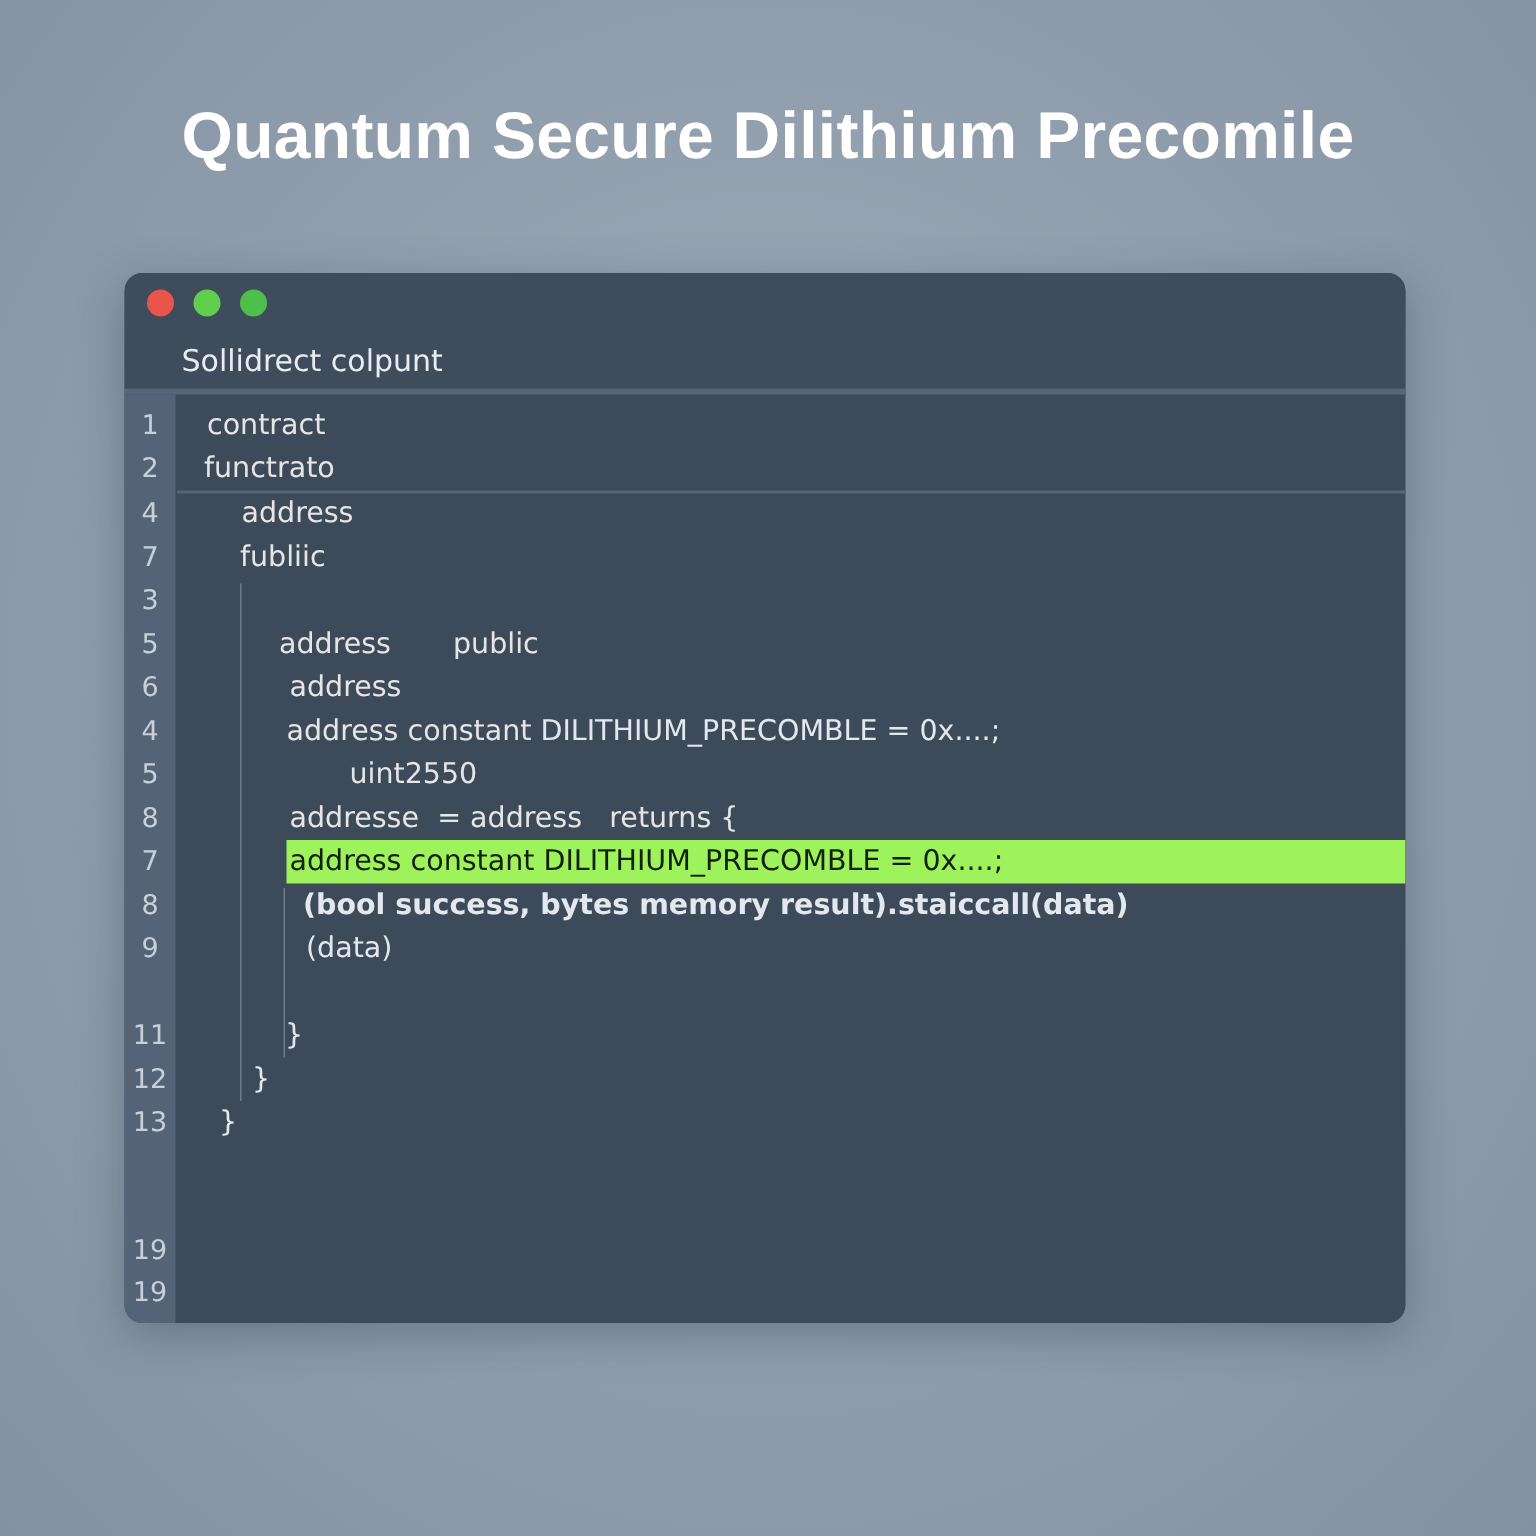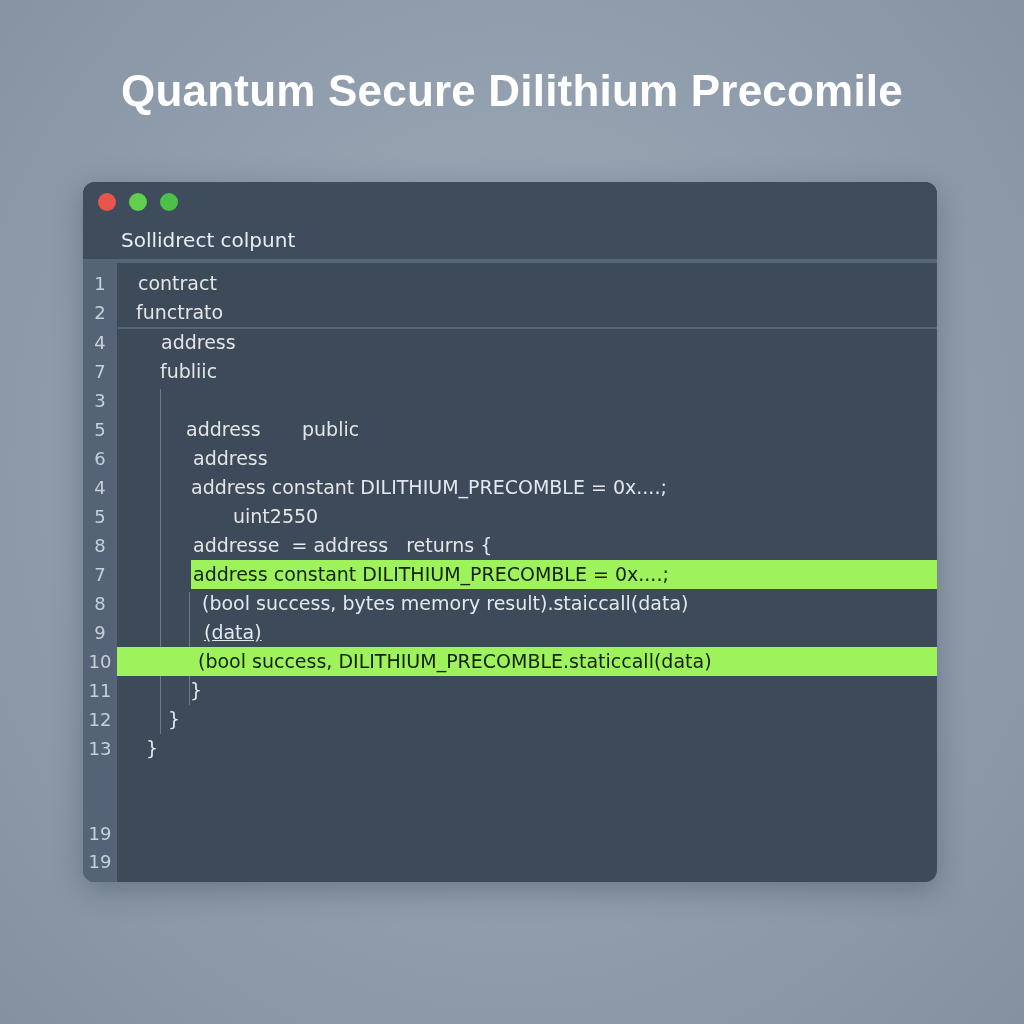--- a/index.html
+++ b/index.html
@@ -83,31 +83,25 @@
     <span class="code" style="left:110px;"><span class="kw">addresse</span><span>  = </span><span class="kw">address</span>   <span class="kw">returns</span><span> {</span></span>
   </div>
   <div class="line" style="top:378px;">
     <span class="ln">7</span>
     <div class="hl" style="left:108px;width:746px;">
       <span class="code" style="left:2px;">address constant DILITHIUM_PRECOMBLE = 0x....;</span>
     </div>
   </div>
   <div class="line" style="top:407px;">
     <span class="ln">8</span>
-    <span class="code" style="left:119px;">(bool success, bytes memory result).staiccall(data)</span>
+    <span class="code" style="left:119px;font-weight:bold;">(bool success, bytes memory result).staiccall(data)</span>
   </div>
   <div class="line" style="top:436px;">
     <span class="ln">9</span>
-    <span class="code" style="left:121px;text-decoration:underline;">(data)</span>
-  </div>
-  <div class="line" style="top:465px;">
-    <span class="ln">10</span>
-    <div class="hl" style="left:34px;width:820px;">
-      <span class="code" style="left:81px;">(bool success, DILITHIUM_PRECOMBLE.staticcall(data)</span>
-    </div>
+    <span class="code" style="left:121px;">(data)</span>
   </div>
   <div class="line" style="top:494px;">
     <span class="ln">11</span>
     <span class="code" style="left:107px;">}</span>
   </div>
   <div class="line" style="top:523px;">
     <span class="ln">12</span>
     <span class="code" style="left:85px;">}</span>
   </div>
   <div class="line" style="top:552px;">

